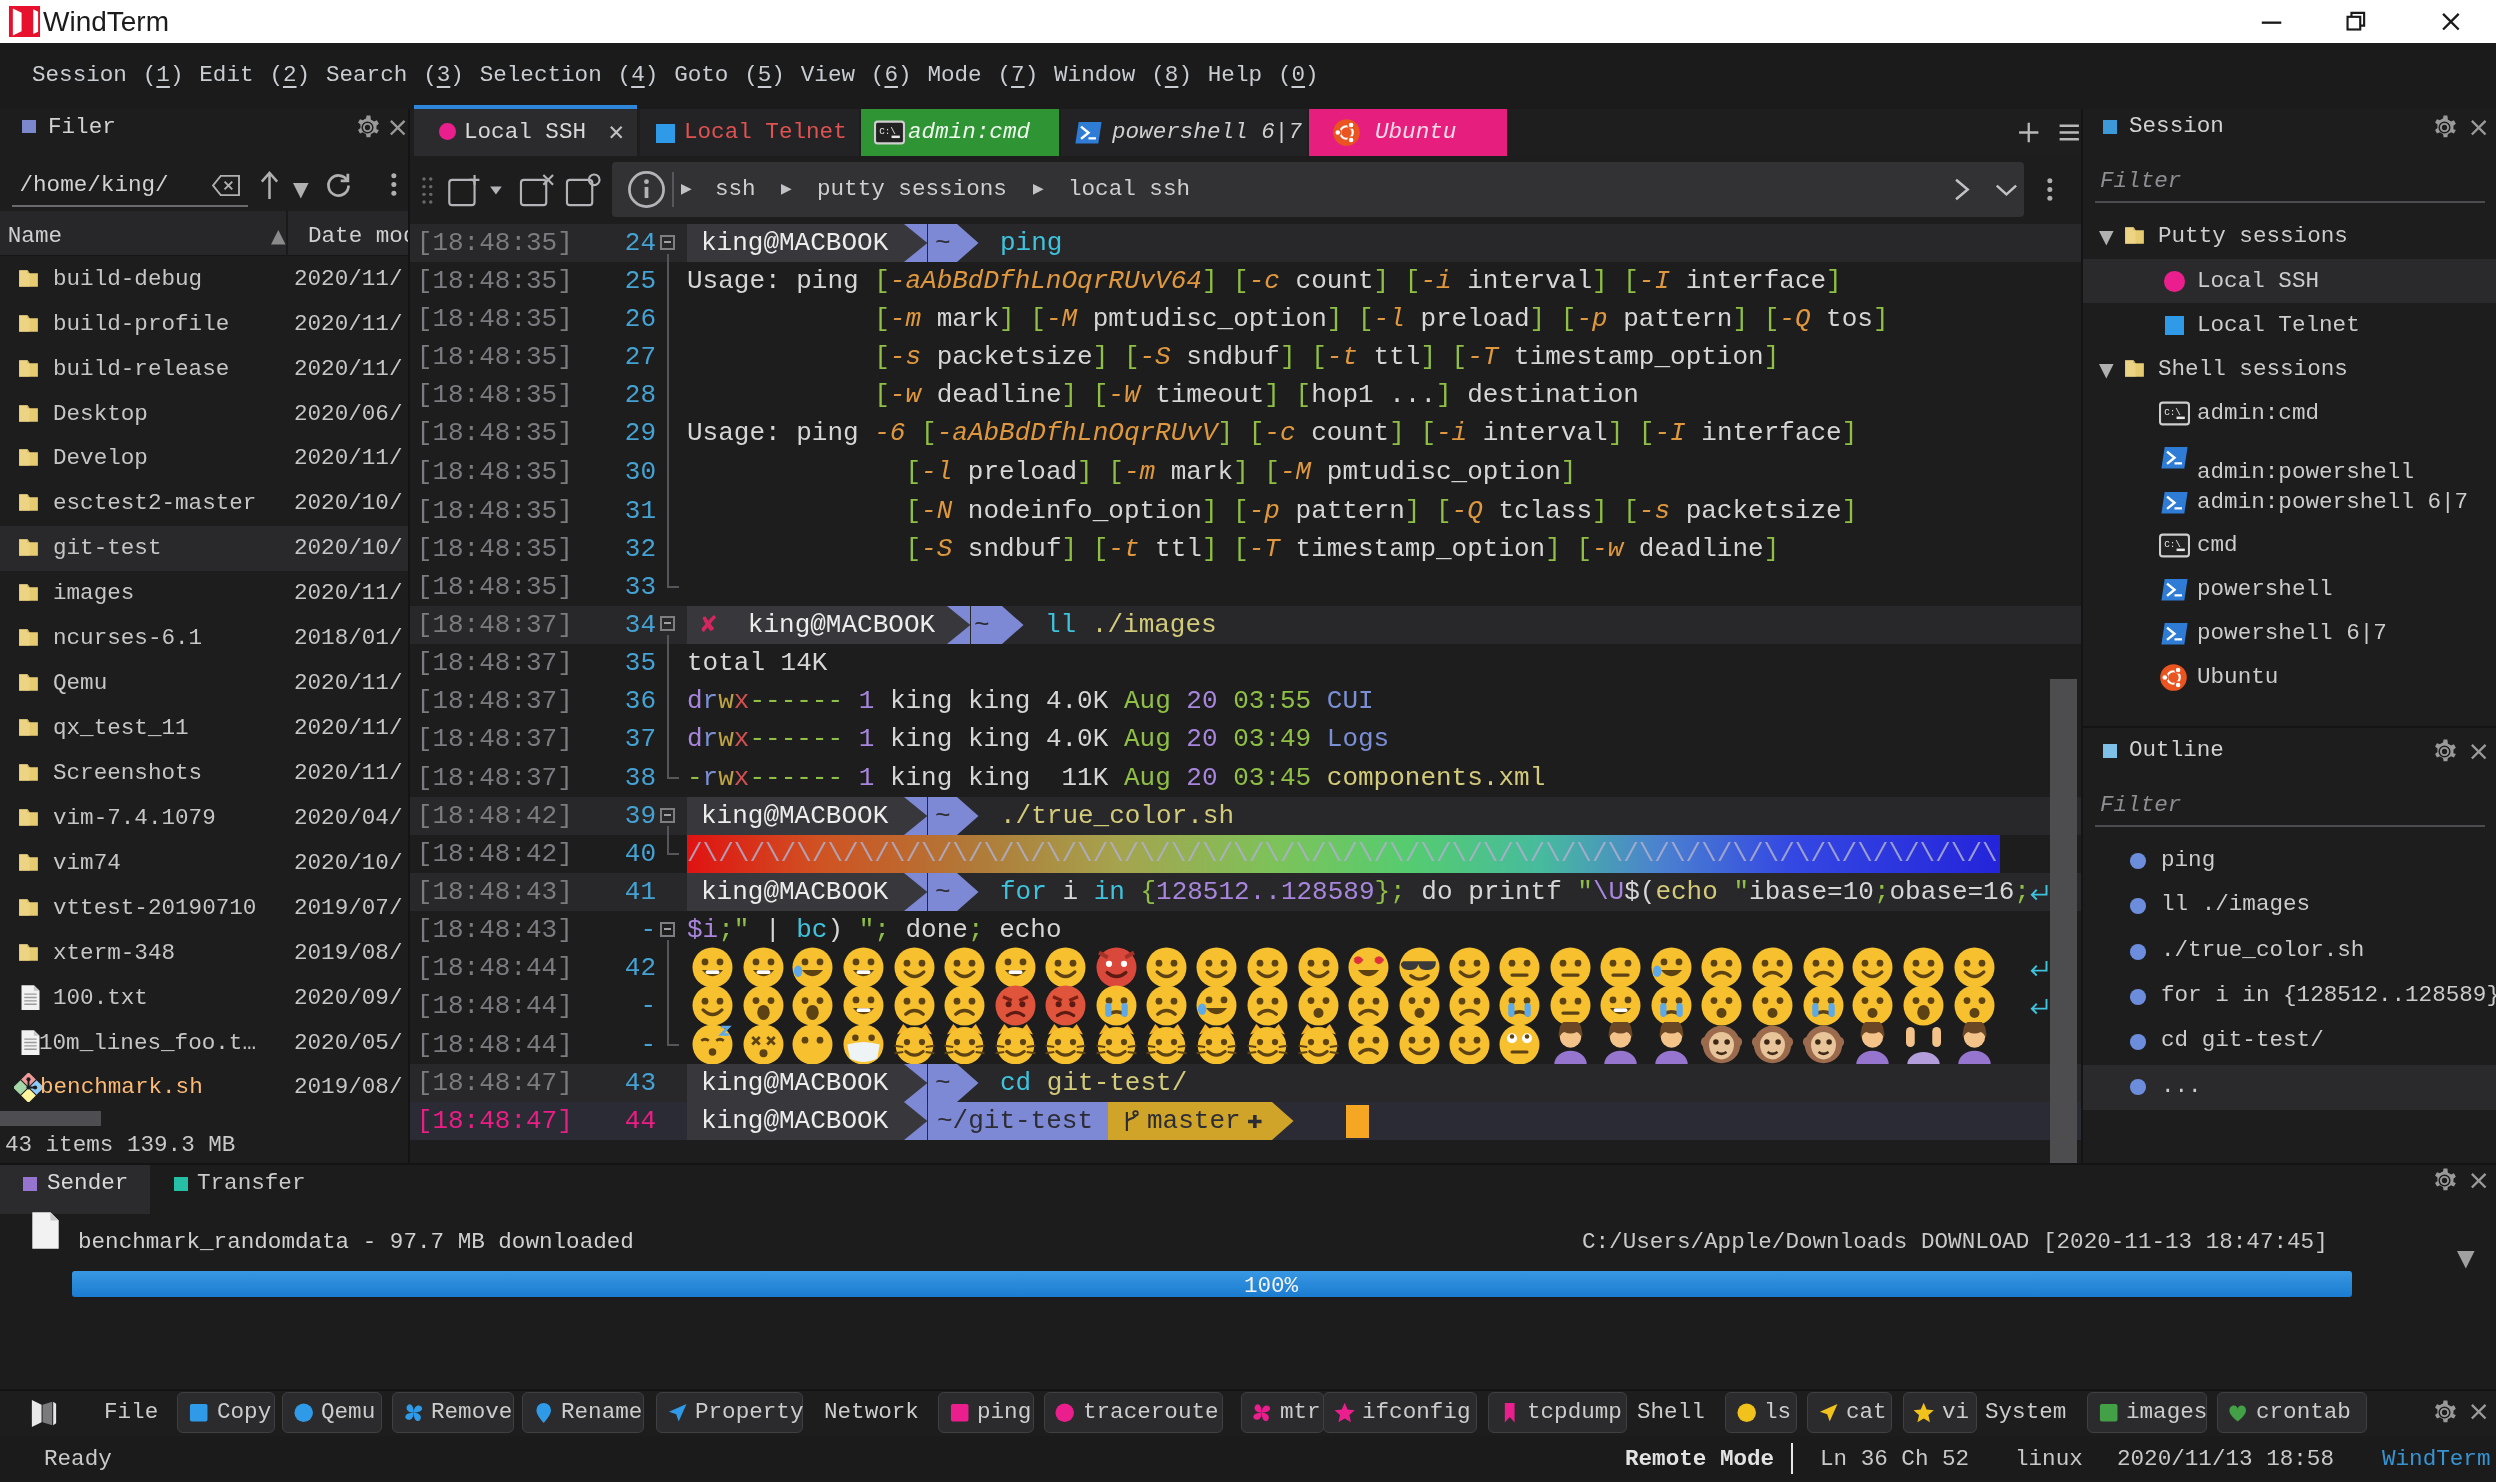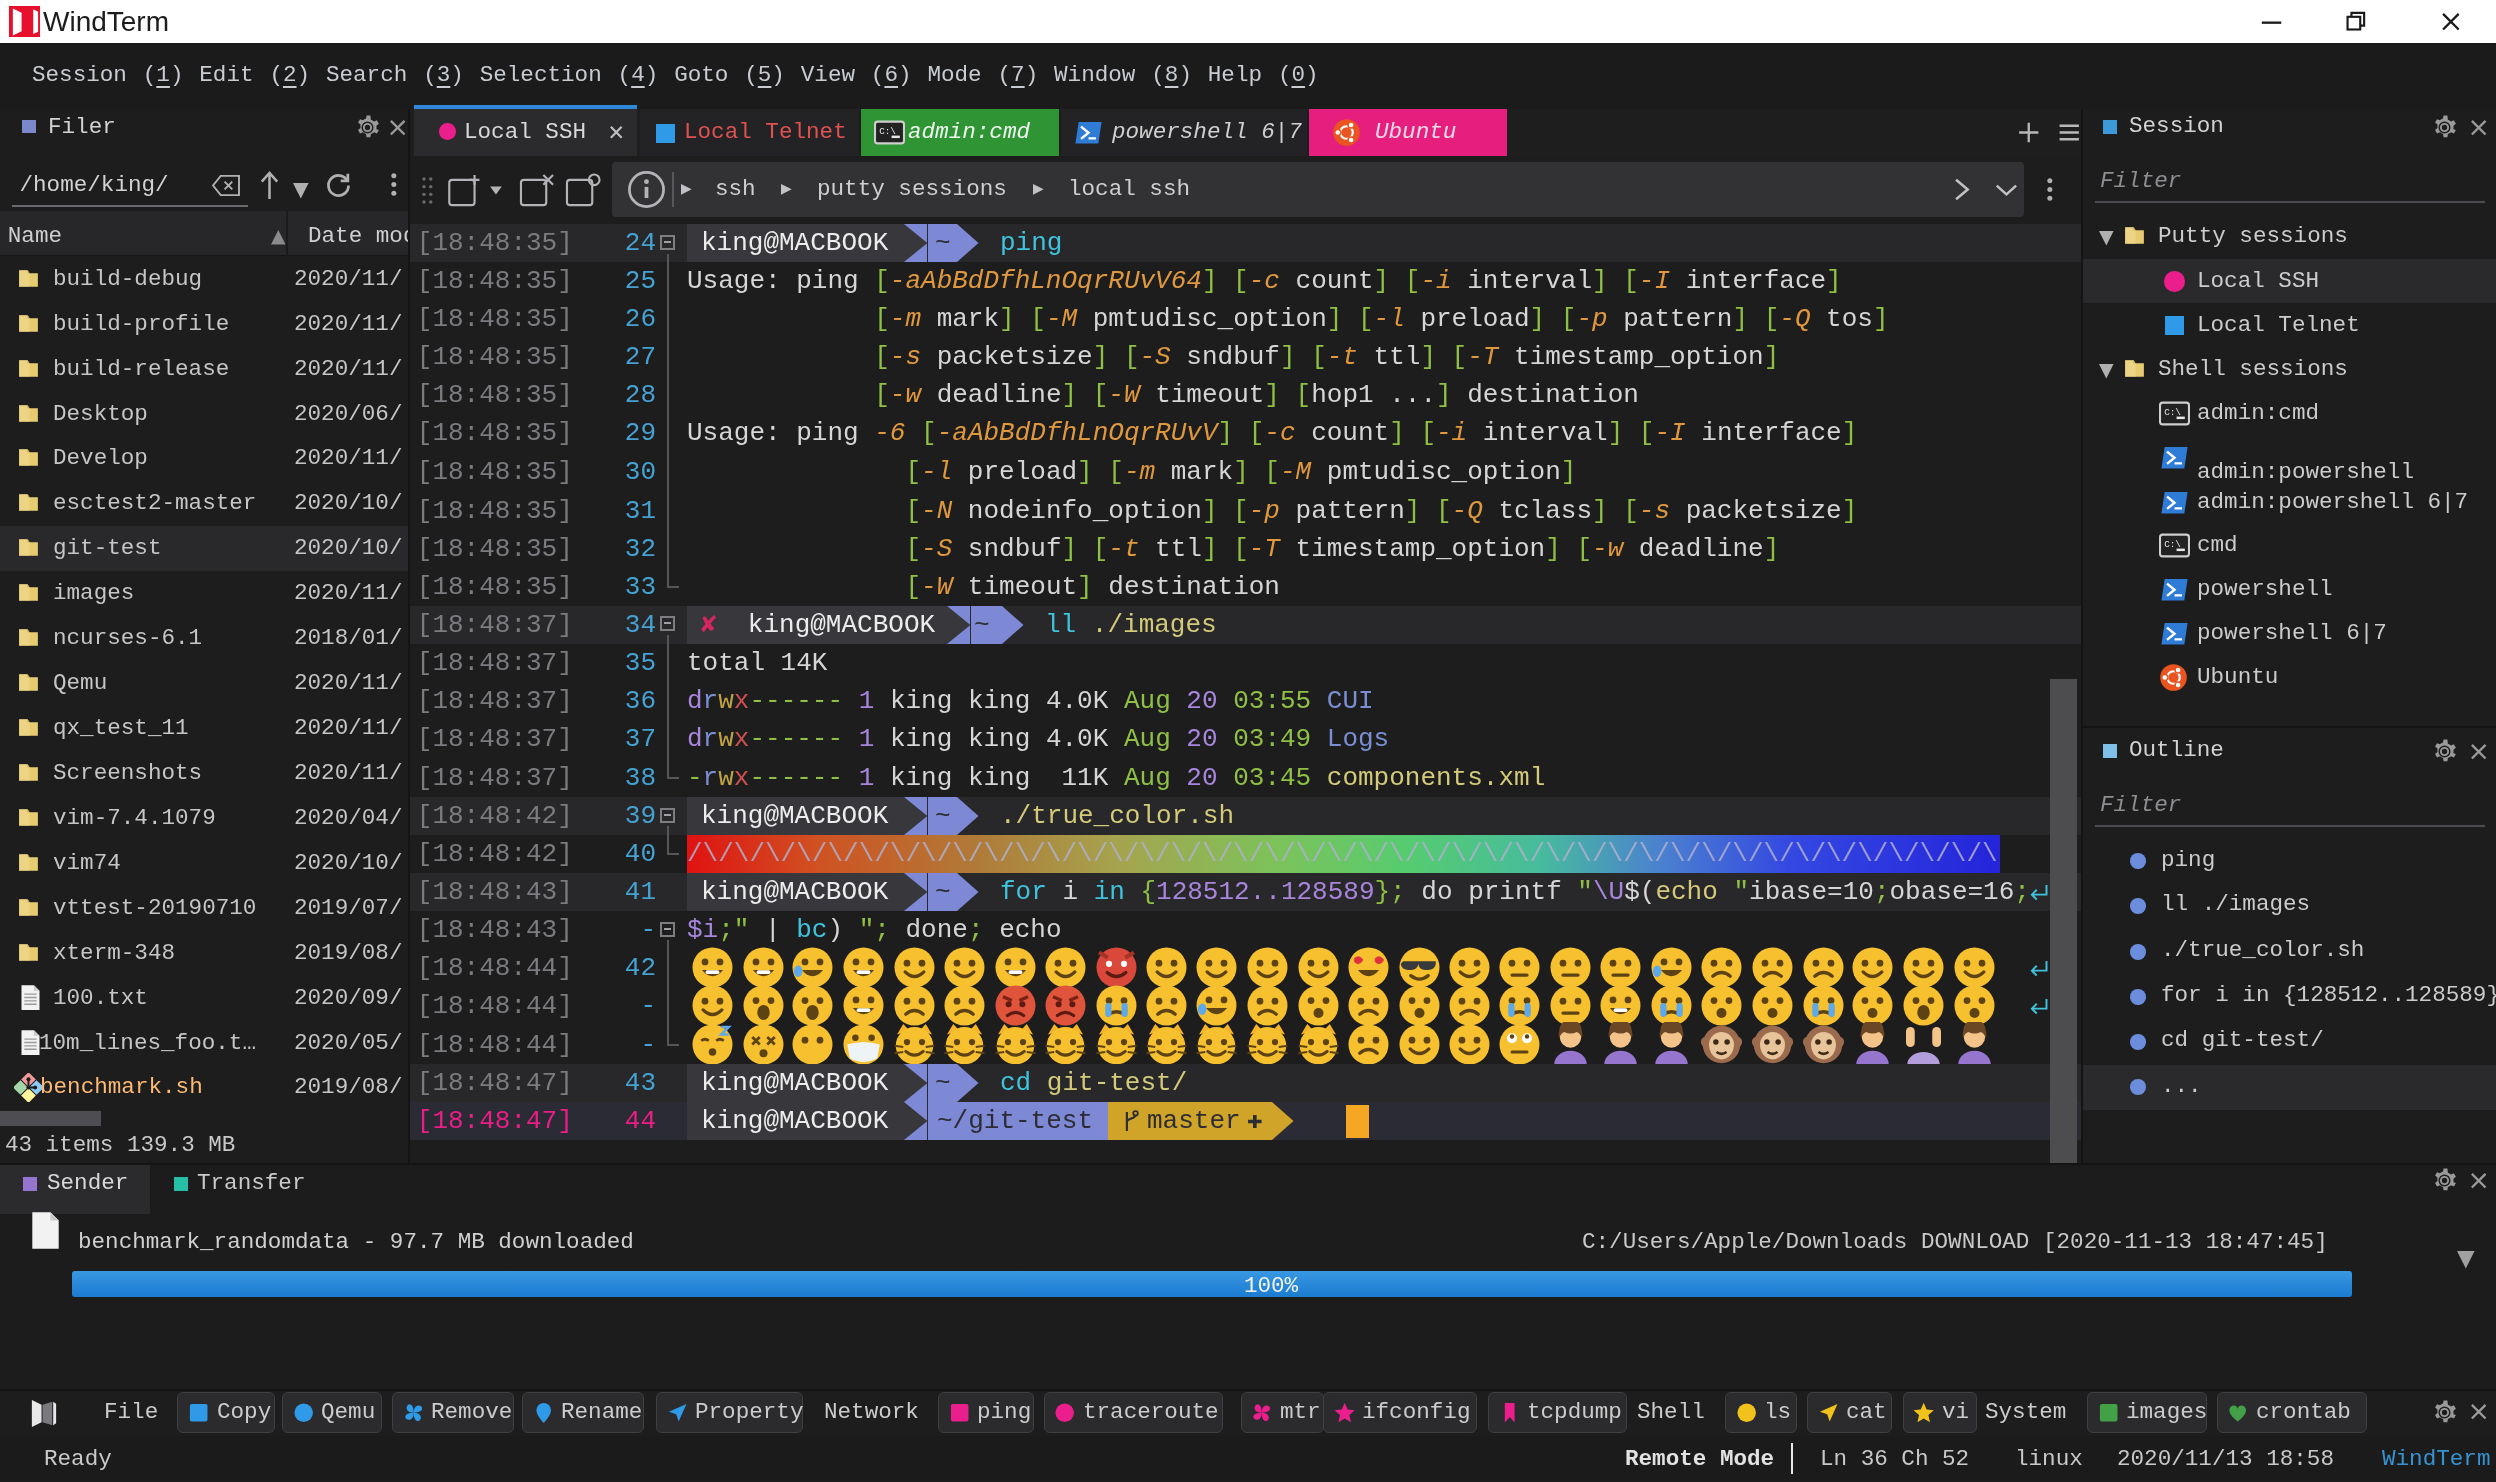--- a/index.html
+++ b/index.html
@@ -311,21 +311,21 @@
 <div class="abs" style="left:410px;top:222px;width:1672px;height:941px;background:#1d1d1e;overflow:hidden"></div>
 <div class="trow hl" style="top:224px;height:38px"><span class="tts ts">[18:48:35]</span><span class="tln ln">24</span><div class="abs" style="left:277px;top:0;width:217px;height:38px;background:#38383c"></div><div class="abs" style="left:494px;top:0;width:23.4px;height:38px;background:#7e89d6;"></div><div class="abs" style="left:494px;top:0;width:23.4px;height:38px;background:#38383c;clip-path:polygon(0 0,100% 50%,0 100%)"></div><div class="abs" style="left:518px;top:0;width:29px;height:38px;background:#7e89d6"></div><div class="abs" style="left:547px;top:0;width:21.5px;height:38px;background:#7e89d6;clip-path:polygon(0 0,100% 50%,0 100%)"></div><div class="abs" style="left:291px;top:0;height:38px;line-height:38px;color:#ececec">king@MACBOOK</div><div class="abs" style="left:525px;top:0;height:38px;line-height:38px;color:#2c2c34">~</div><span class="tct" style="left:590px"><span class="cy">ping</span></span></div>
 <div class="trow" style="top:262px;height:38px"><span class="tts ts">[18:48:35]</span><span class="tln ln">25</span><span class="tct"><span class="w">Usage: ping </span><span class="grn">[</span><span class="org">-aAbBdDfhLnOqrRUvV64</span><span class="grn">] [</span><span class="org">-c</span><span class="w"> count</span><span class="grn">] [</span><span class="org">-i</span><span class="w"> interval</span><span class="grn">] [</span><span class="org">-I</span><span class="w"> interface</span><span class="grn">]</span></span></div>
 <div class="trow" style="top:300px;height:38px"><span class="tts ts">[18:48:35]</span><span class="tln ln">26</span><span class="tct"><span class="w">            </span><span class="grn">[</span><span class="org">-m</span><span class="w"> mark</span><span class="grn">] [</span><span class="org">-M</span><span class="w"> pmtudisc_option</span><span class="grn">] [</span><span class="org">-l</span><span class="w"> preload</span><span class="grn">] [</span><span class="org">-p</span><span class="w"> pattern</span><span class="grn">] [</span><span class="org">-Q</span><span class="w"> tos</span><span class="grn">]</span></span></div>
 <div class="trow" style="top:338px;height:38px"><span class="tts ts">[18:48:35]</span><span class="tln ln">27</span><span class="tct"><span class="w">            </span><span class="grn">[</span><span class="org">-s</span><span class="w"> packetsize</span><span class="grn">] [</span><span class="org">-S</span><span class="w"> sndbuf</span><span class="grn">] [</span><span class="org">-t</span><span class="w"> ttl</span><span class="grn">] [</span><span class="org">-T</span><span class="w"> timestamp_option</span><span class="grn">]</span></span></div>
 <div class="trow" style="top:376px;height:38px"><span class="tts ts">[18:48:35]</span><span class="tln ln">28</span><span class="tct"><span class="w">            </span><span class="grn">[</span><span class="org">-w</span><span class="w"> deadline</span><span class="grn">] [</span><span class="org">-W</span><span class="w"> timeout</span><span class="grn">] [</span><span class="w">hop1 ...</span><span class="grn">]</span><span class="w"> destination</span></span></div>
 <div class="trow" style="top:414px;height:38px"><span class="tts ts">[18:48:35]</span><span class="tln ln">29</span><span class="tct"><span class="w">Usage: ping </span><span class="org">-6</span><span class="w"> </span><span class="grn">[</span><span class="org">-aAbBdDfhLnOqrRUvV</span><span class="grn">] [</span><span class="org">-c</span><span class="w"> count</span><span class="grn">] [</span><span class="org">-i</span><span class="w"> interval</span><span class="grn">] [</span><span class="org">-I</span><span class="w"> interface</span><span class="grn">]</span></span></div>
 <div class="trow" style="top:453px;height:39px"><span class="tts ts">[18:48:35]</span><span class="tln ln">30</span><span class="tct"><span class="w">              </span><span class="grn">[</span><span class="org">-l</span><span class="w"> preload</span><span class="grn">] [</span><span class="org">-m</span><span class="w"> mark</span><span class="grn">] [</span><span class="org">-M</span><span class="w"> pmtudisc_option</span><span class="grn">]</span></span></div>
 <div class="trow" style="top:492px;height:38px"><span class="tts ts">[18:48:35]</span><span class="tln ln">31</span><span class="tct"><span class="w">              </span><span class="grn">[</span><span class="org">-N</span><span class="w"> nodeinfo_option</span><span class="grn">] [</span><span class="org">-p</span><span class="w"> pattern</span><span class="grn">] [</span><span class="org">-Q</span><span class="w"> tclass</span><span class="grn">] [</span><span class="org">-s</span><span class="w"> packetsize</span><span class="grn">]</span></span></div>
 <div class="trow" style="top:530px;height:38px"><span class="tts ts">[18:48:35]</span><span class="tln ln">32</span><span class="tct"><span class="w">              </span><span class="grn">[</span><span class="org">-S</span><span class="w"> sndbuf</span><span class="grn">] [</span><span class="org">-t</span><span class="w"> ttl</span><span class="grn">] [</span><span class="org">-T</span><span class="w"> timestamp_option</span><span class="grn">] [</span><span class="org">-w</span><span class="w"> deadline</span><span class="grn">]</span></span></div>
-<div class="trow" style="top:568px;height:38px"><span class="tts ts">[18:48:35]</span><span class="tln ln">33</span><span class="tct"><span class="w">              </span><span class="grn">[</span><span class="org">-W</span><span class="w"> timeout</span><span class="grn">]</span><span class="w"> destination</span></span></div>
+<div class="trow" style="top:568px;height:38px"><span class="tts ts">[18:48:35]</span><span class="tln ln">33</span></div>
 <div class="trow hl" style="top:606px;height:38px"><span class="tts ts">[18:48:37]</span><span class="tln ln">34</span><div class="abs" style="left:277px;top:0;width:260px;height:38px;background:#38383c"></div><div class="abs" style="left:537px;top:0;width:23.4px;height:38px;background:#7e89d6;"></div><div class="abs" style="left:537px;top:0;width:23.4px;height:38px;background:#38383c;clip-path:polygon(0 0,100% 50%,0 100%)"></div><div class="abs" style="left:561px;top:0;width:31px;height:38px;background:#7e89d6"></div><div class="abs" style="left:592px;top:0;width:21.5px;height:38px;background:#7e89d6;clip-path:polygon(0 0,100% 50%,0 100%)"></div><div class="abs" style="left:291px;top:0;height:38px;line-height:38px;color:#ececec"><span style="color:#d6265f;font-weight:bold">✘</span>  king@MACBOOK</div><div class="abs" style="left:564px;top:0;height:38px;line-height:38px;color:#2c2c34">~</div><span class="tct" style="left:635px"><span class="cy">ll</span><span class="w"> </span><span class="yl">./images</span></span></div>
 <div class="trow" style="top:644px;height:38px"><span class="tts ts">[18:48:37]</span><span class="tln ln">35</span><span class="tct"><span class="w">total 14K</span></span></div>
 <div class="trow" style="top:682px;height:38px"><span class="tts ts">[18:48:37]</span><span class="tln ln">36</span><span class="tct"><span class="pu">d</span><span class="sl">r</span><span class="dy">w</span><span class="rd">x</span><span class="grn">------</span><span class="w"> </span><span class="pu">1</span><span class="w"> king king 4.0K </span><span class="grn">Aug</span><span class="w"> </span><span class="pu">20</span><span class="w"> </span><span class="grn">03:55</span><span class="w"> </span><span class="sl">CUI</span></span></div>
 <div class="trow" style="top:720px;height:39px"><span class="tts ts">[18:48:37]</span><span class="tln ln">37</span><span class="tct"><span class="pu">d</span><span class="sl">r</span><span class="dy">w</span><span class="rd">x</span><span class="grn">------</span><span class="w"> </span><span class="pu">1</span><span class="w"> king king 4.0K </span><span class="grn">Aug</span><span class="w"> </span><span class="pu">20</span><span class="w"> </span><span class="grn">03:49</span><span class="w"> </span><span class="sl">Logs</span></span></div>
 <div class="trow" style="top:759px;height:38px"><span class="tts ts">[18:48:37]</span><span class="tln ln">38</span><span class="tct"><span class="grn">-</span><span class="sl">r</span><span class="dy">w</span><span class="rd">x</span><span class="grn">------</span><span class="w"> </span><span class="pu">1</span><span class="w"> king king  11K </span><span class="grn">Aug</span><span class="w"> </span><span class="pu">20</span><span class="w"> </span><span class="grn">03:45</span><span class="w"> </span><span class="yl">components.xml</span></span></div>
 <div class="trow hl" style="top:797px;height:38px"><span class="tts ts">[18:48:42]</span><span class="tln ln">39</span><div class="abs" style="left:277px;top:0;width:217px;height:38px;background:#38383c"></div><div class="abs" style="left:494px;top:0;width:23.4px;height:38px;background:#7e89d6;"></div><div class="abs" style="left:494px;top:0;width:23.4px;height:38px;background:#38383c;clip-path:polygon(0 0,100% 50%,0 100%)"></div><div class="abs" style="left:518px;top:0;width:29px;height:38px;background:#7e89d6"></div><div class="abs" style="left:547px;top:0;width:21.5px;height:38px;background:#7e89d6;clip-path:polygon(0 0,100% 50%,0 100%)"></div><div class="abs" style="left:291px;top:0;height:38px;line-height:38px;color:#ececec">king@MACBOOK</div><div class="abs" style="left:525px;top:0;height:38px;line-height:38px;color:#2c2c34">~</div><span class="tct" style="left:590px"><span class="yl">./true_color.sh</span></span></div>
 <div class="trow" style="top:835px;height:38px"><span class="tts ts">[18:48:42]</span><span class="tln ln">40</span><div class="abs" style="left:277px;top:0;width:1313px;height:38px;background:linear-gradient(90deg,#e01212 0%,#d05222 10%,#b07a38 22%,#a5a44e 33%,#7cc35a 45%,#55cc70 55%,#47bb9d 65%,#4b82cf 74%,#3448e2 84%,#2424da 100%)"></div><div class="abs" style="left:277px;top:0;width:1313px;height:38px;line-height:38px;color:rgba(175,175,205,0.85);overflow:hidden">/\/\/\/\/\/\/\/\/\/\/\/\/\/\/\/\/\/\/\/\/\/\/\/\/\/\/\/\/\/\/\/\/\/\/\/\/\/\/\/\/\/\</div></div>
 <div class="trow hl" style="top:873px;height:38px"><span class="tts ts">[18:48:43]</span><span class="tln ln">41</span><div class="abs" style="left:277px;top:0;width:217px;height:38px;background:#38383c"></div><div class="abs" style="left:494px;top:0;width:23.4px;height:38px;background:#7e89d6;"></div><div class="abs" style="left:494px;top:0;width:23.4px;height:38px;background:#38383c;clip-path:polygon(0 0,100% 50%,0 100%)"></div><div class="abs" style="left:518px;top:0;width:29px;height:38px;background:#7e89d6"></div><div class="abs" style="left:547px;top:0;width:21.5px;height:38px;background:#7e89d6;clip-path:polygon(0 0,100% 50%,0 100%)"></div><div class="abs" style="left:291px;top:0;height:38px;line-height:38px;color:#ececec">king@MACBOOK</div><div class="abs" style="left:525px;top:0;height:38px;line-height:38px;color:#2c2c34">~</div><span class="tct" style="left:590px"><span class="cy">for</span><span class="w"> i </span><span class="cy">in</span><span class="w"> </span><span class="grn">{</span><span class="pu">128512..128589</span><span class="grn">}</span><span class="grn">;</span><span class="w"> do printf </span><span class="grn">"</span><span class="pu">\U</span><span class="w">$(</span><span class="yl">echo</span><span class="w"> </span><span class="grn">"</span><span class="w">ibase=10</span><span class="grn">;</span><span class="w">obase=16</span><span class="grn">;</span></span></div>
 <div class="trow" style="top:911px;height:38px"><span class="tts ts">[18:48:43]</span><span class="tln ln">-</span><span class="tct"><span class="pu">$i</span><span class="grn">;"</span><span class="w"> | </span><span class="cy">bc</span><span class="w">) </span><span class="grn">";</span><span class="w"> done</span><span class="grn">;</span><span class="w"> echo</span></span></div>
 <div class="trow" style="top:949px;height:38px"><span class="tts ts">[18:48:44]</span><span class="tln ln">42</span><svg class="abs" style="left:280px;top:-3.9px" width="45" height="45" viewBox="0 0 46 46">

